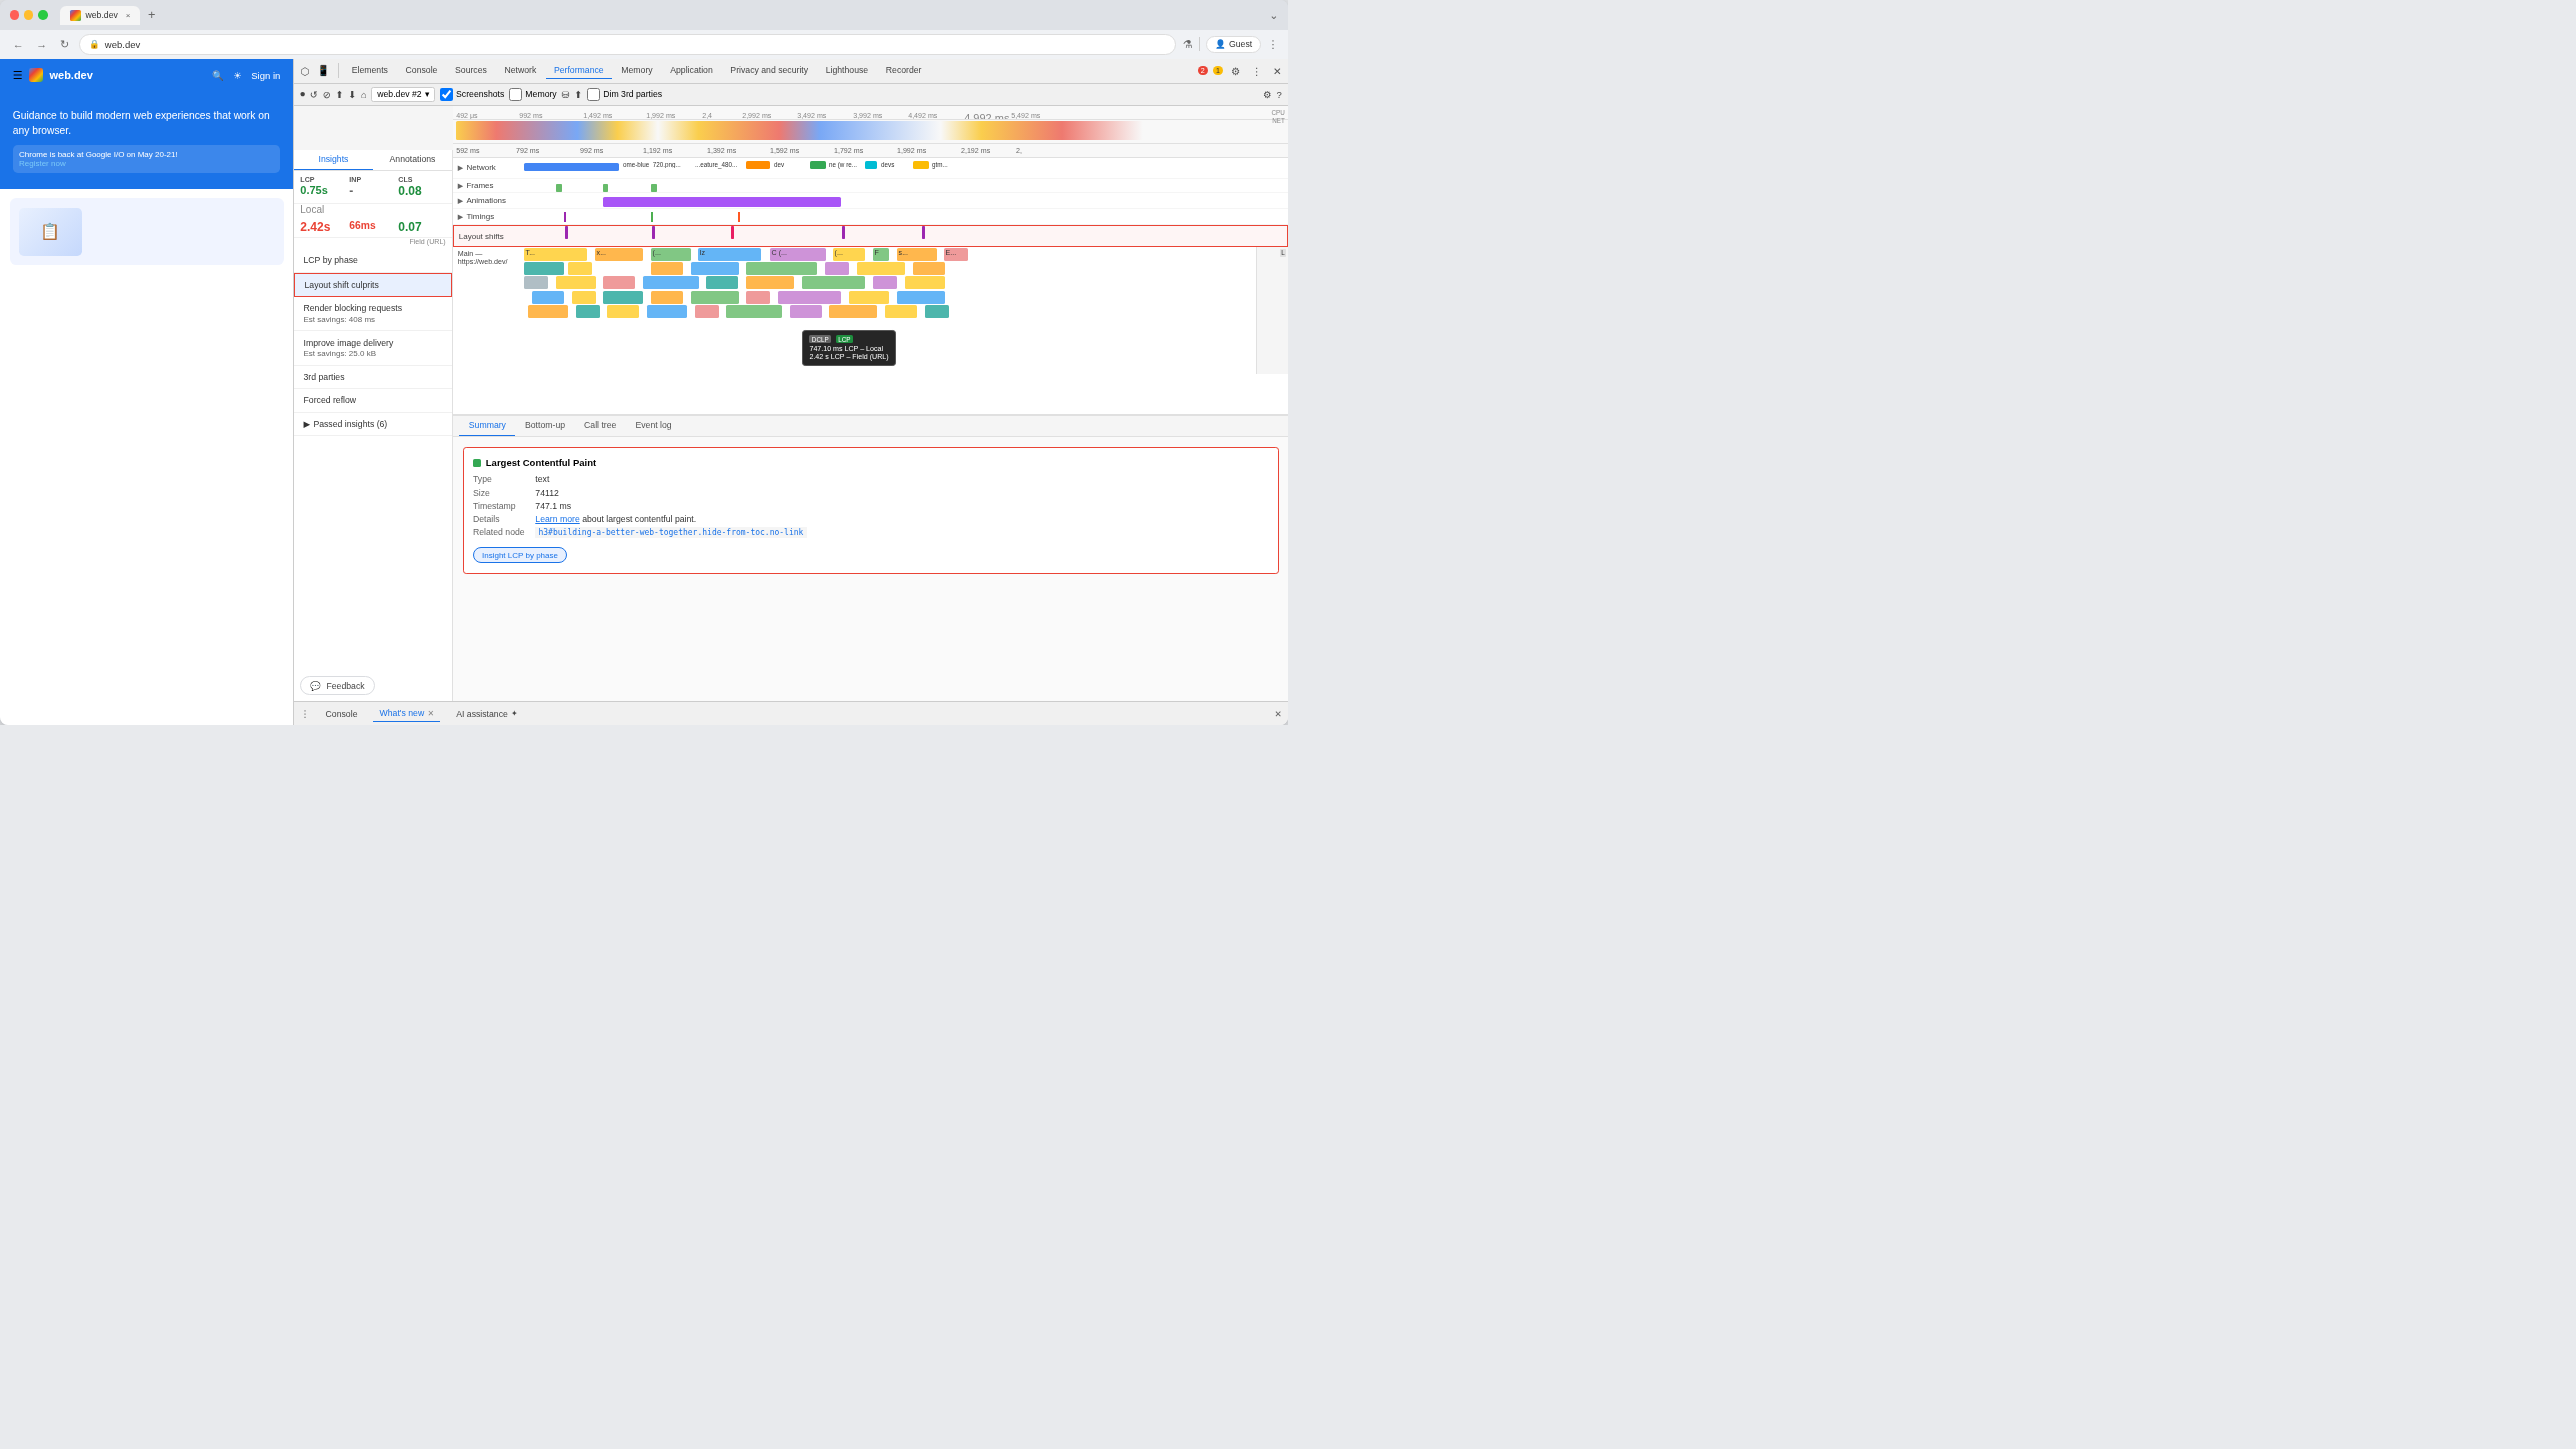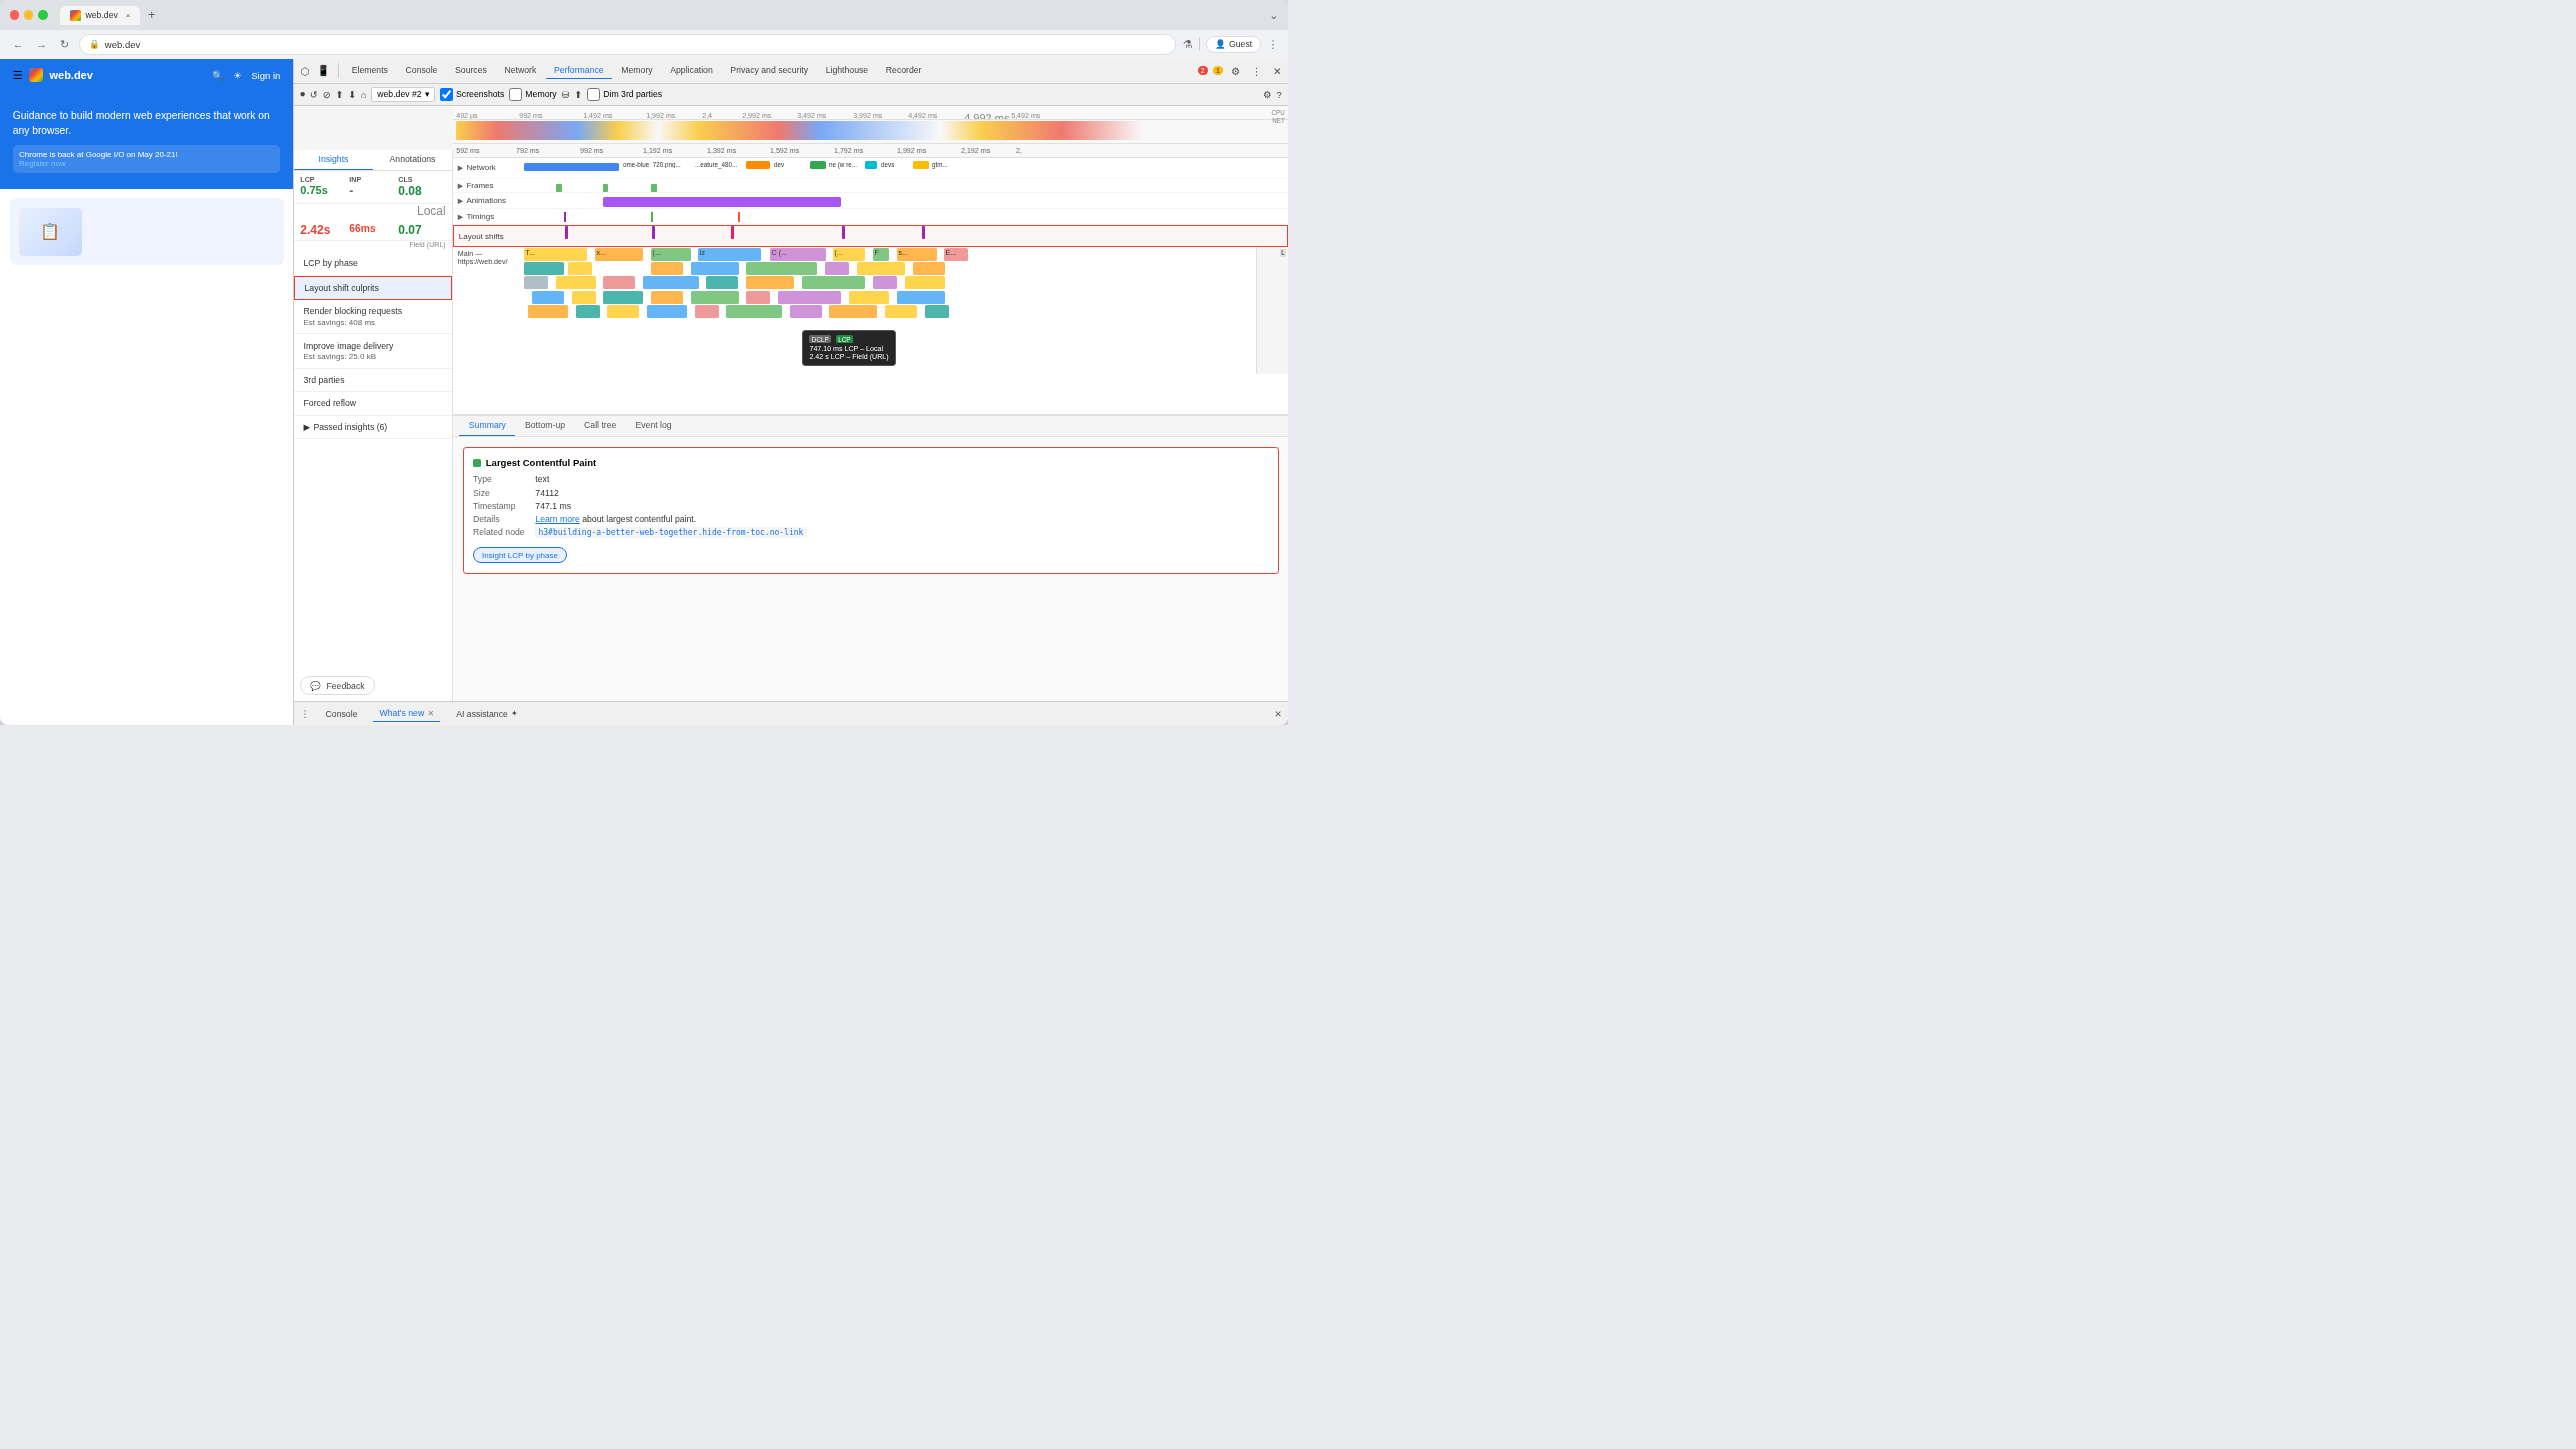--- a/index.html
+++ b/index.html
@@ -265,21 +265,21 @@
             </div>
             <div>
               <div style="font-size:7.1px;font-weight:600;color:#555;">INP</div>
               <div style="font-size:12px;font-weight:700;color:#666;">-</div>
             </div>
             <div>
               <div style="font-size:7.1px;font-weight:600;color:#555;">CLS</div>
               <div style="font-size:12px;font-weight:700;color:#1e8e3e;">0.08</div>
             </div>
           </div>
-          <div style="text-align:right;padding:0 6.3px 1.6px;font-size:12px;color:#888;">Local</div>
+          <div style="text-align:left;padding:0 6.3px 1.6px;font-size:10px;color:#888;">Local</div>
 
           <div style="padding:3.2px 6.3px;border-bottom:0.8px solid #f0f0f0;display:grid;grid-template-columns:1fr 1fr 1fr;gap:1.6px;">
             <div>
               <div style="font-size:12px;font-weight:700;color:#ea4335;">2.42s</div>
             </div>
             <div>
               <div style="font-size:10.3px;font-weight:600;color:#ea4335;">66ms</div>
             </div>
             <div>
               <div style="font-size:12px;font-weight:700;color:#1e8e3e;">0.07</div>

